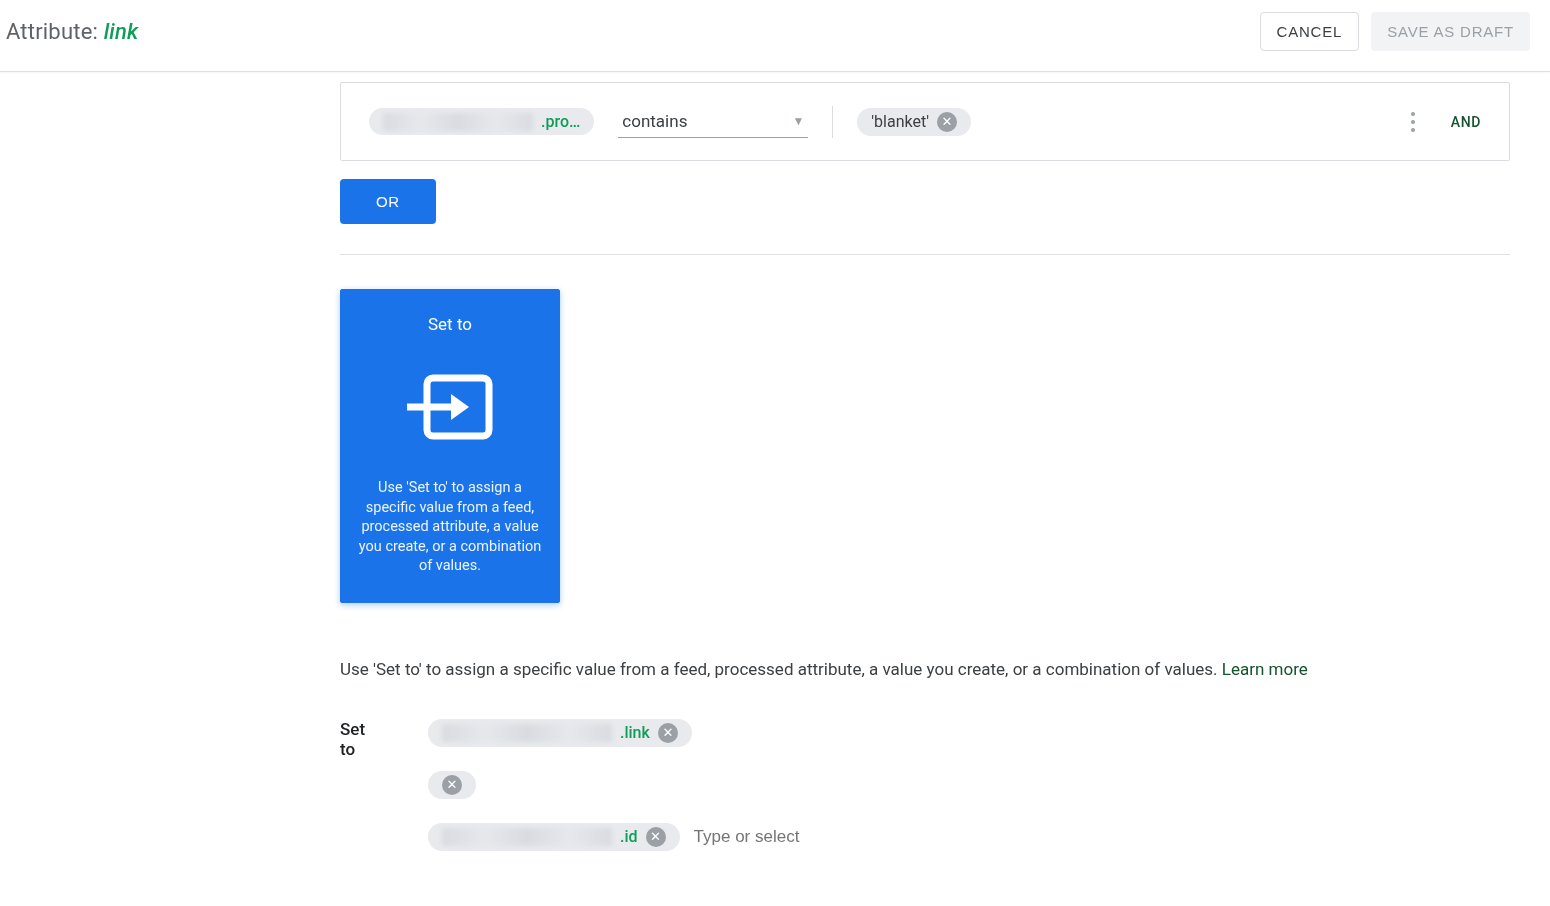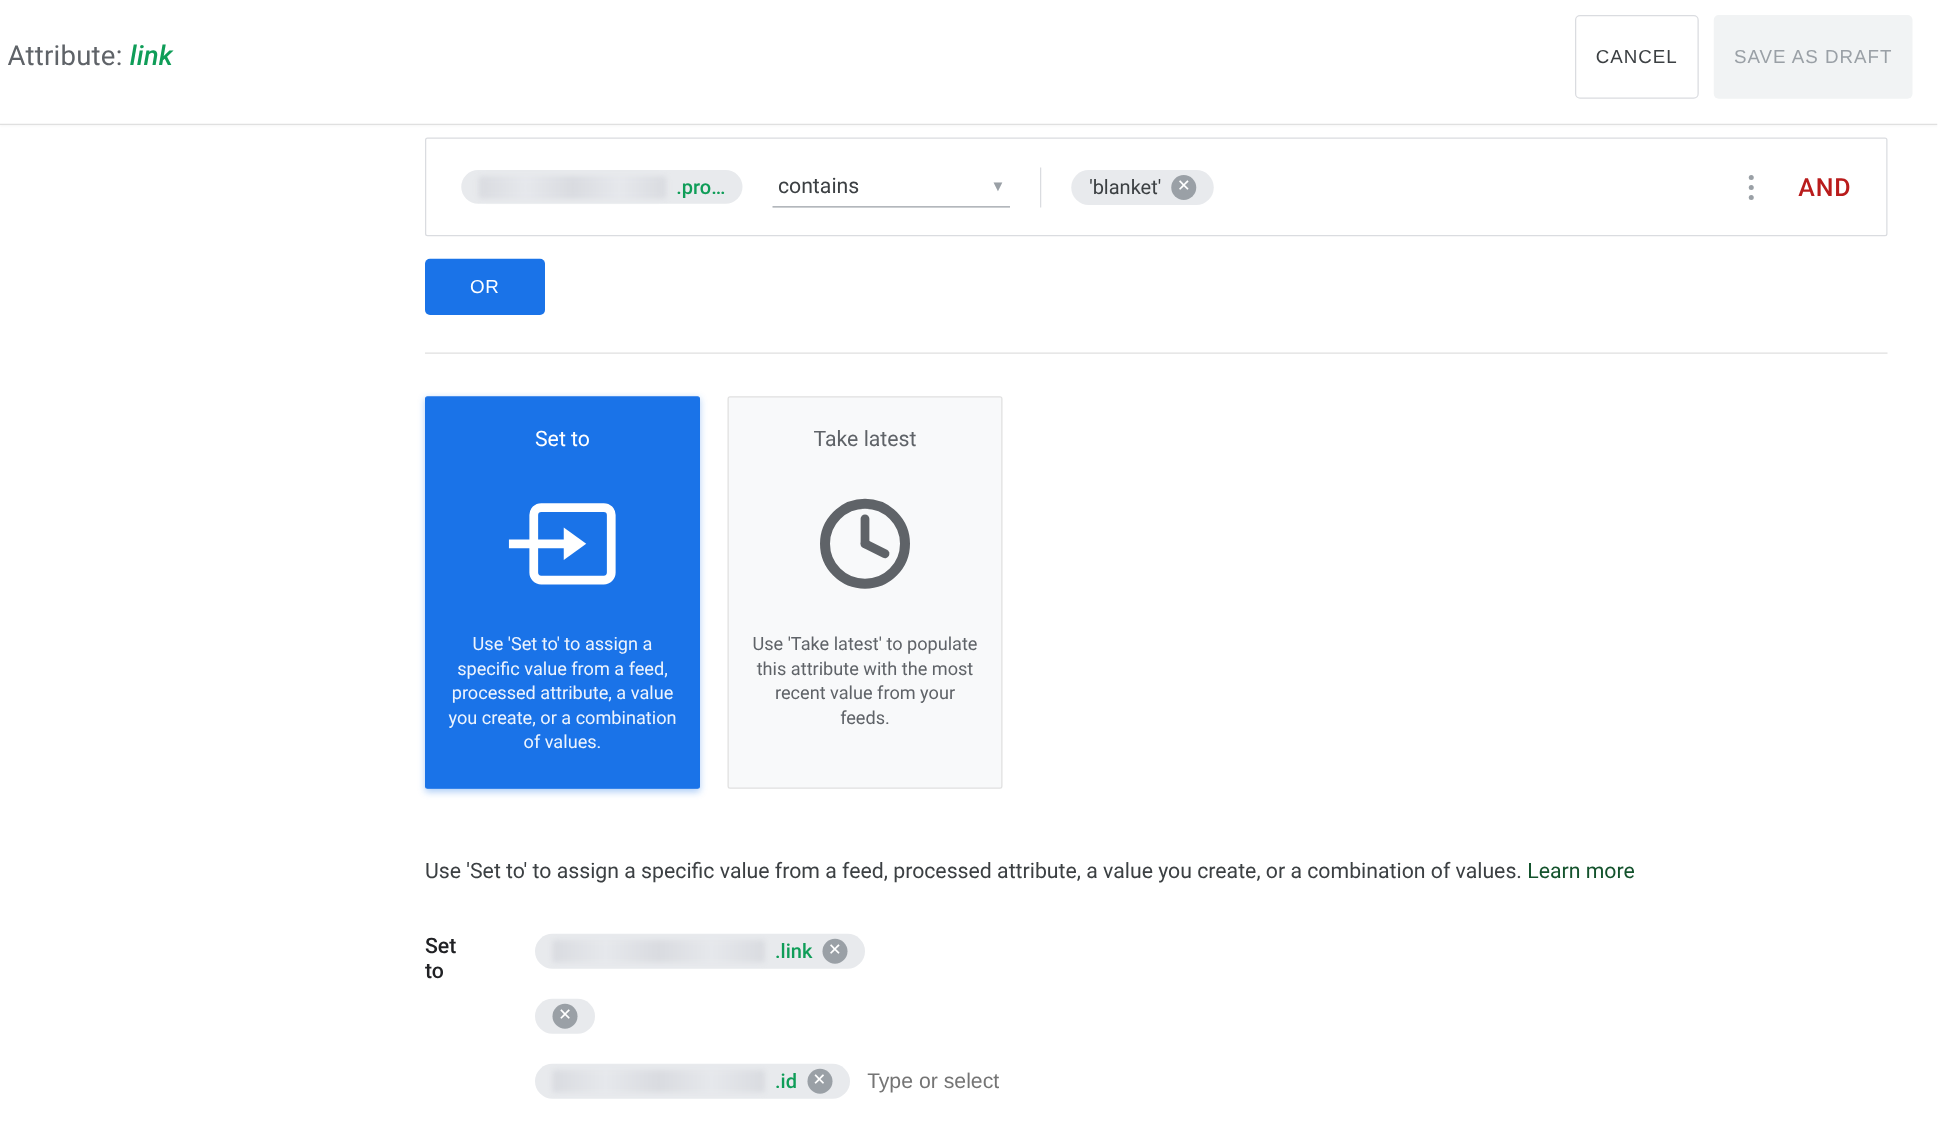--- a/index.html
+++ b/index.html
@@ -22,21 +22,21 @@
     color: #5f6368;
     letter-spacing: 0.2px;
   }
   .title-attr {
     color: #0f9d58;
     font-weight: 500;
     font-style: italic;
   }
   .header-buttons { display: flex; gap: 12px; }
   .btn {
-    padding: 24px 16px;
+    padding: 10px 16px;
     font-size: 15px;
     font-weight: 500;
     letter-spacing: 0.8px;
     border-radius: 4px;
     cursor: pointer;
     text-transform: uppercase;
     text-align: right;
   }
   .btn-cancel {
     background: #fff;
@@ -115,23 +115,23 @@
     color: #9aa0a6;
     font-size: 22px;
     line-height: 0.4;
     display: flex;
     flex-direction: column;
     gap: 4px;
     cursor: pointer;
   }
   .kebab span { display:block; width:4px; height:4px; border-radius:50%; background:#9aa0a6; }
   .and-label {
-    color: #b91c1c;
+    color: #14532d;
     font-weight: 500;
-    font-size: 20px;
+    font-size: 14px;
     letter-spacing: 0.6px;
   }
   .or-btn {
     background: #1a73e8;
     color: #fff;
     border: none;
     padding: 14px 36px;
     font-size: 15px;
     font-weight: 400;
     border-radius: 4px;
@@ -271,31 +271,20 @@
         <svg width="86" height="66" viewBox="0 0 86 66">
           <rect x="20" y="4" width="62" height="58" rx="6" fill="none" stroke="#fff" stroke-width="7"></rect>
           <line x1="0" y1="33" x2="52" y2="33" stroke="#fff" stroke-width="7"></line>
           <polygon points="44,20 62,33 44,46" fill="#fff"></polygon>
         </svg>
       </div>
       <div class="card-desc">Use 'Set to' to assign a specific value from a feed, processed attribute, a value you create, or a combination of values.</div>
     </div>
 
 
-    <div class="card">
-      <div class="card-title">Take latest</div>
-      <div class="card-icon">
-        <svg width="80" height="80" viewBox="0 0 80 80">
-          <circle cx="40" cy="40" r="32" fill="none" stroke="#5f6368" stroke-width="8"></circle>
-          <line x1="40" y1="40" x2="40" y2="20" stroke="#5f6368" stroke-width="7" stroke-linecap="round"></line>
-          <line x1="40" y1="40" x2="56" y2="48" stroke="#5f6368" stroke-width="7" stroke-linecap="round"></line>
-        </svg>
-      </div>
-      <div class="card-desc">Use 'Take latest' to populate this attribute with the most recent value from your feeds.</div>
-    </div>
 
   </div>
 
   <div class="helper">
     <span>Use 'Set to' to assign a specific value from a feed, processed attribute, a value you create, or a combination of values. </span><a href="#">Learn more</a>
   </div>
 
   <div class="setto-row">
     <div class="setto-label">Set to</div>
     <div class="chips-col">

